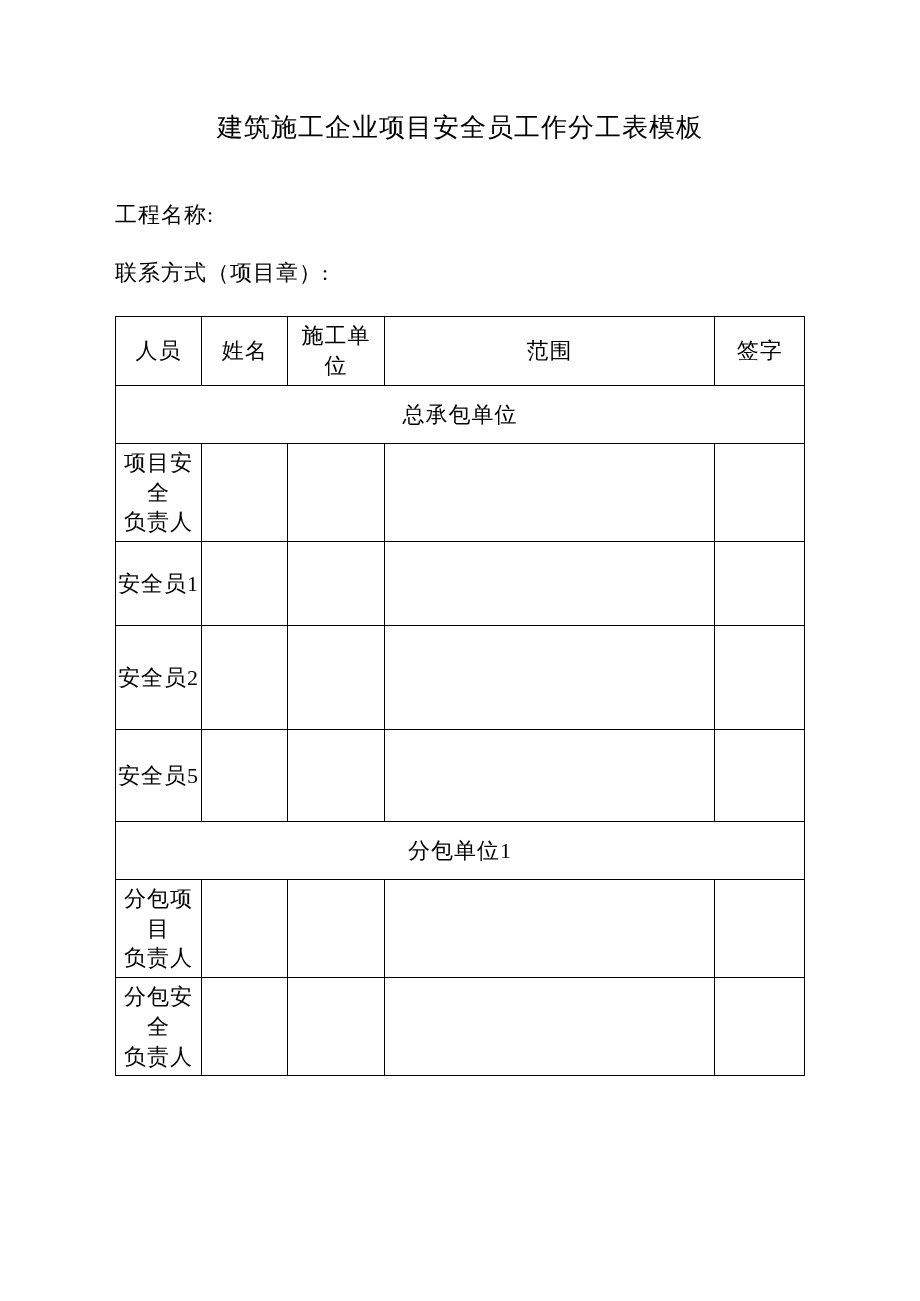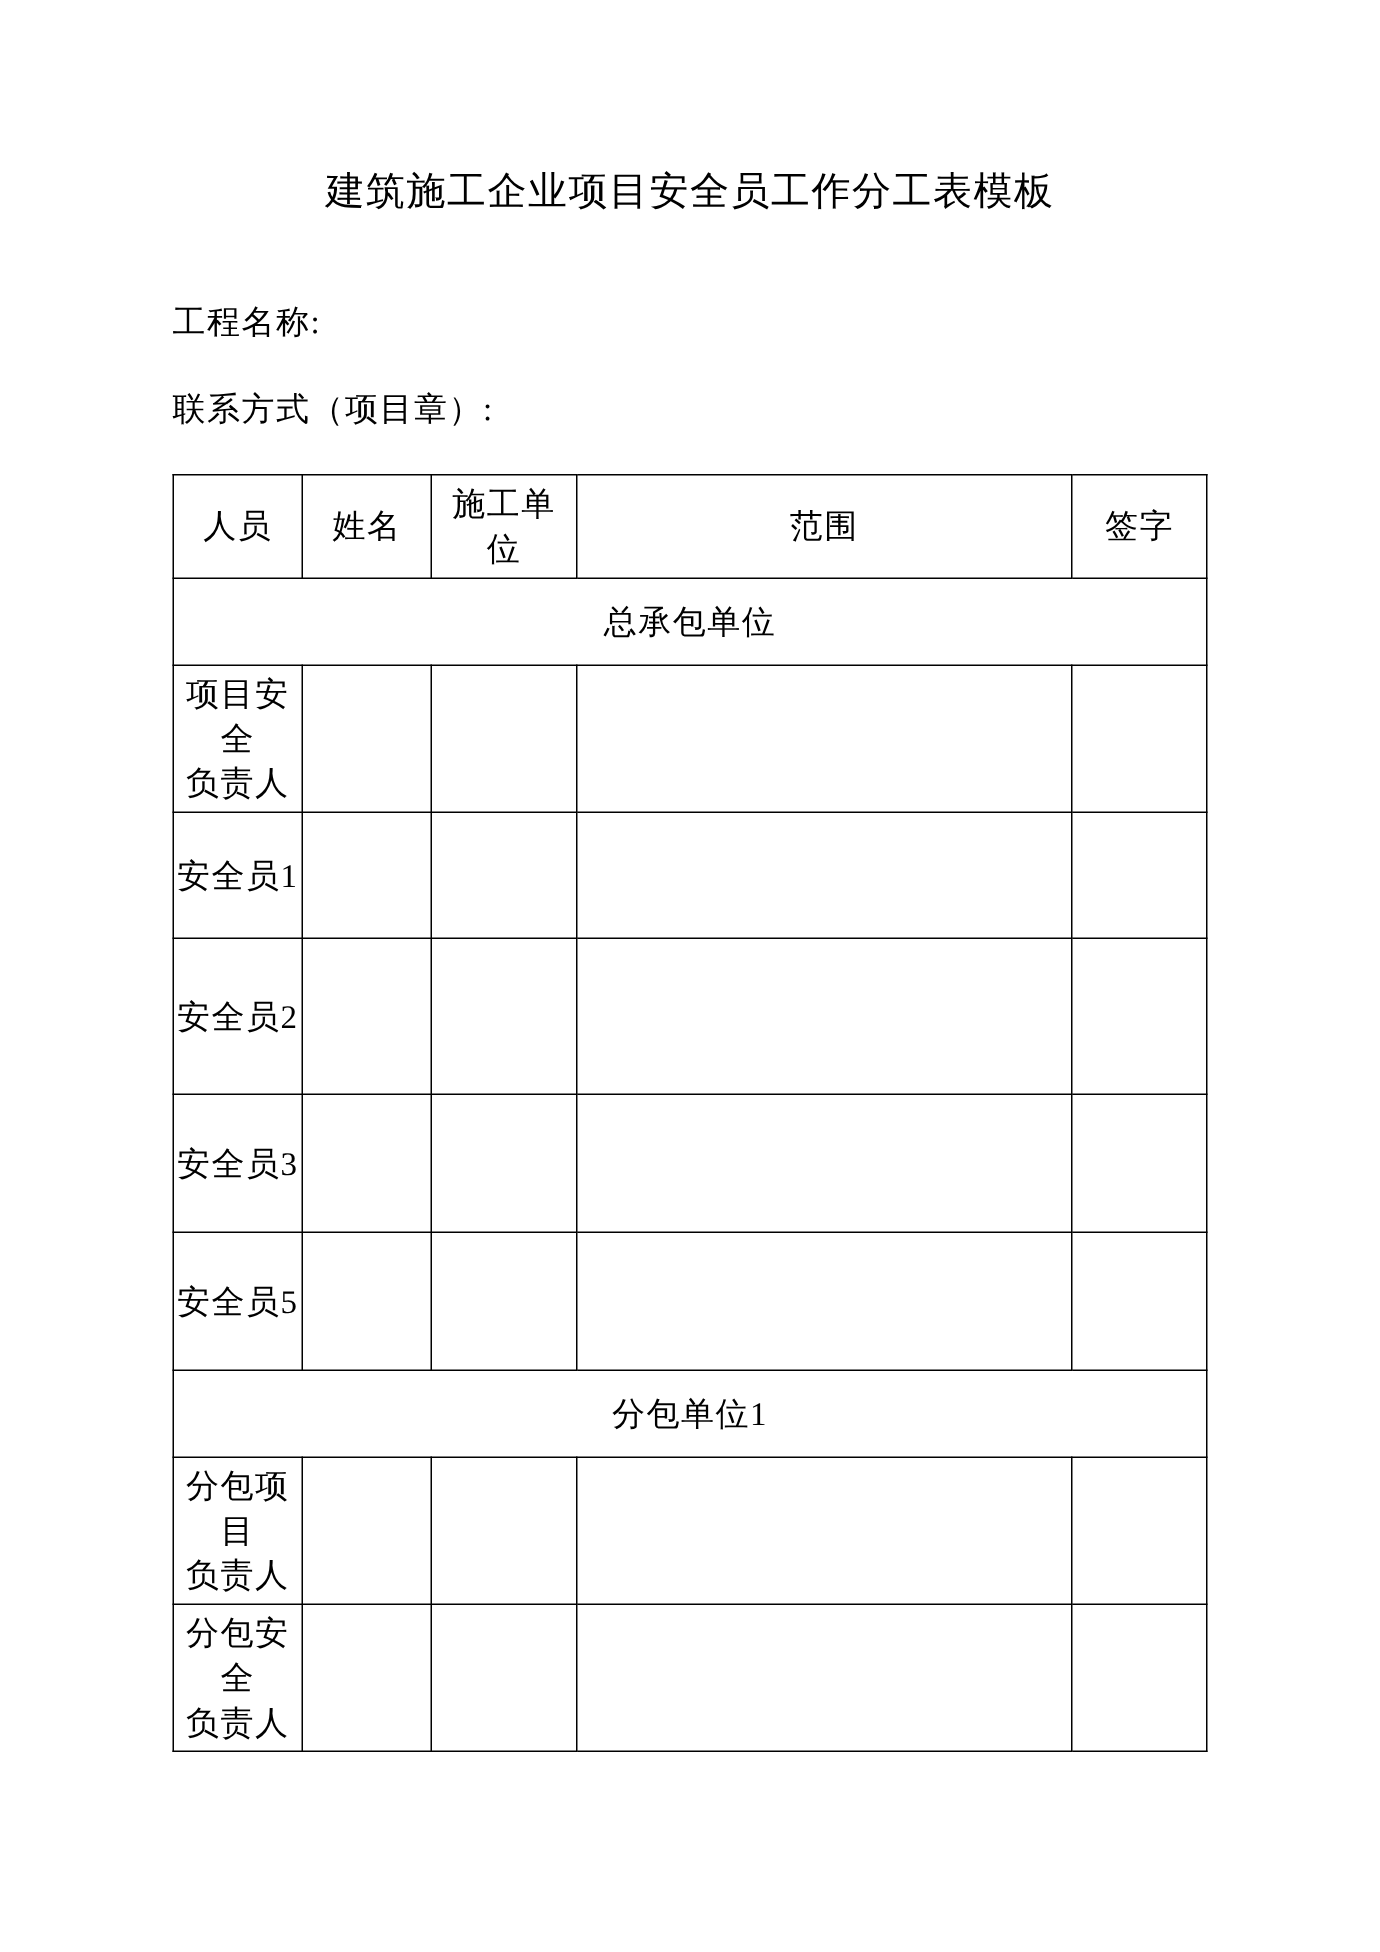--- a/index.html
+++ b/index.html
@@ -94,27 +94,20 @@
     <td></td>
   </tr>
   <tr class="row-xl">
     <td>安全员2</td>
     <td></td>
     <td></td>
     <td></td>
     <td></td>
   </tr>
   <tr class="row-tall">
-    <td>安全员3</td>
-    <td></td>
-    <td></td>
-    <td></td>
-    <td></td>
-  </tr>
-  <tr class="row-tall">
     <td>安全员5</td>
     <td></td>
     <td></td>
     <td></td>
     <td></td>
   </tr>
   <tr class="section-row">
     <td colspan="5">分包单位1</td>
   </tr>
   <tr class="row-short">

